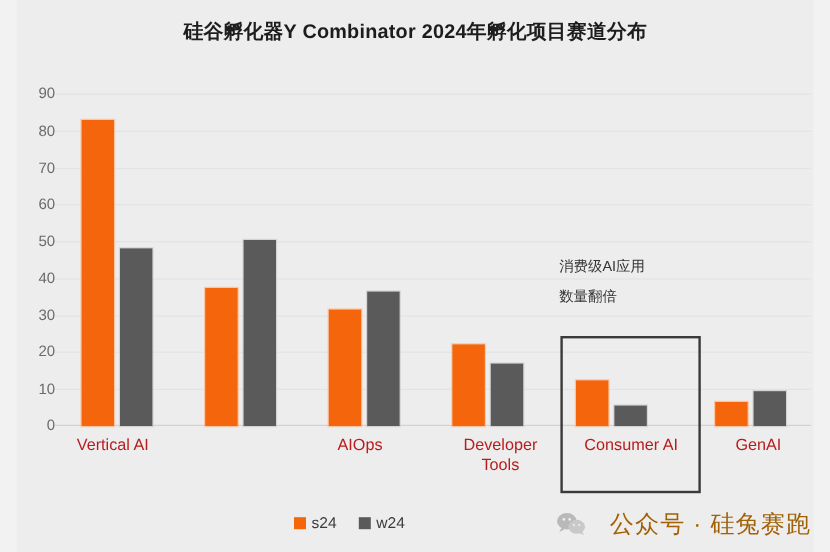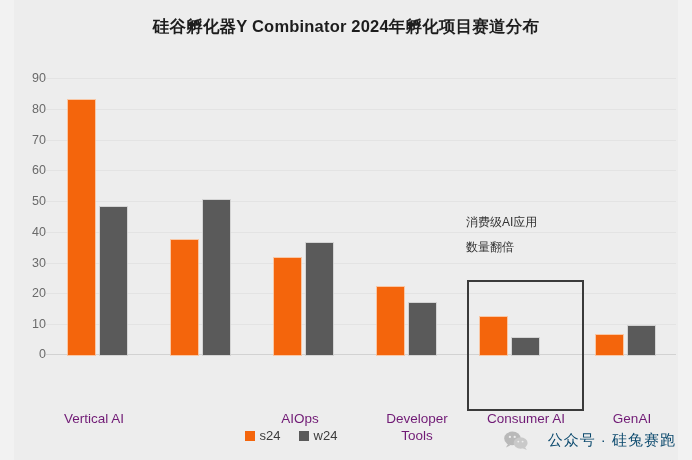--- a/index.html
+++ b/index.html
@@ -90,24 +90,23 @@
     background: #5a5a5a;
     box-shadow: 0 0 0 1px rgba(205,205,205,.8);
   }
 
   
   .catlabel {
     position: absolute;
     top: 362px;
     text-align: center;
     font-size: 13.5px;
-    color: #701a75;
+    color: #b91c1c;
     line-height: 17px;
     width: 120px;
-    margin-top: 48px;
   }
 
   
   #highlight-box {
     position: absolute;
     left: 467px;
     top: 280px;
     width: 117px;
     height: 131px;
     border: 2px solid #3a3a3a;
@@ -154,22 +153,22 @@
   .legend-swatch.w24 { background: #5a5a5a; }
 
   
   #watermark {
     position: absolute;
     right: 16px;
     bottom: 10px;
     display: flex;
     align-items: center;
     gap: 20px;
-    color: #0c4a6e;
-    font-size: 15px;
+    color: #a16207;
+    font-size: 20px;
     letter-spacing: 1px;
     white-space: nowrap;
   }
   #watermark svg { display: block; }
 </style>
 </head>
 <body>
 
 <div id="stage">
 

